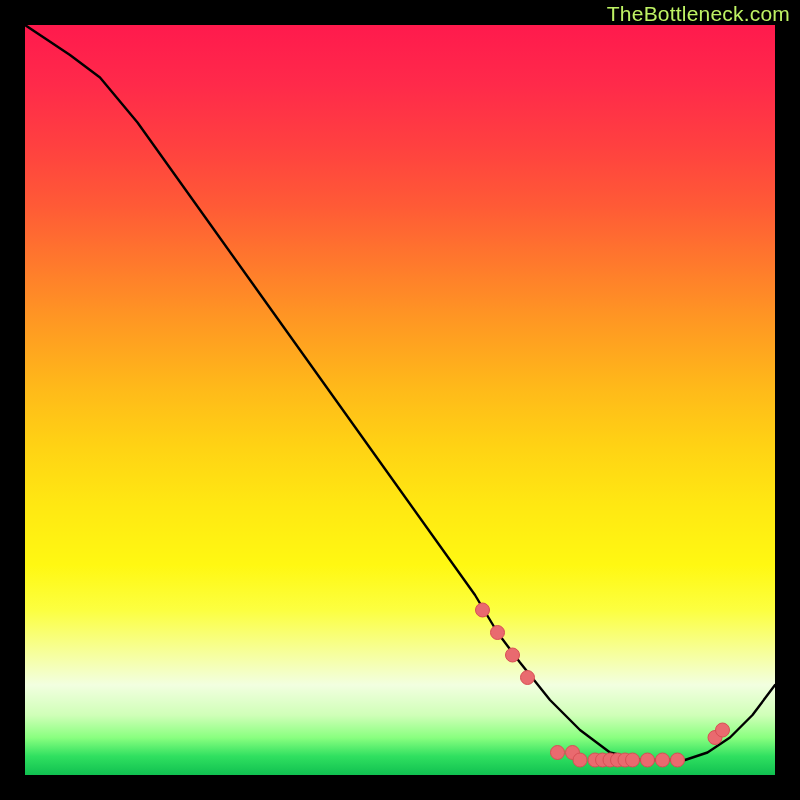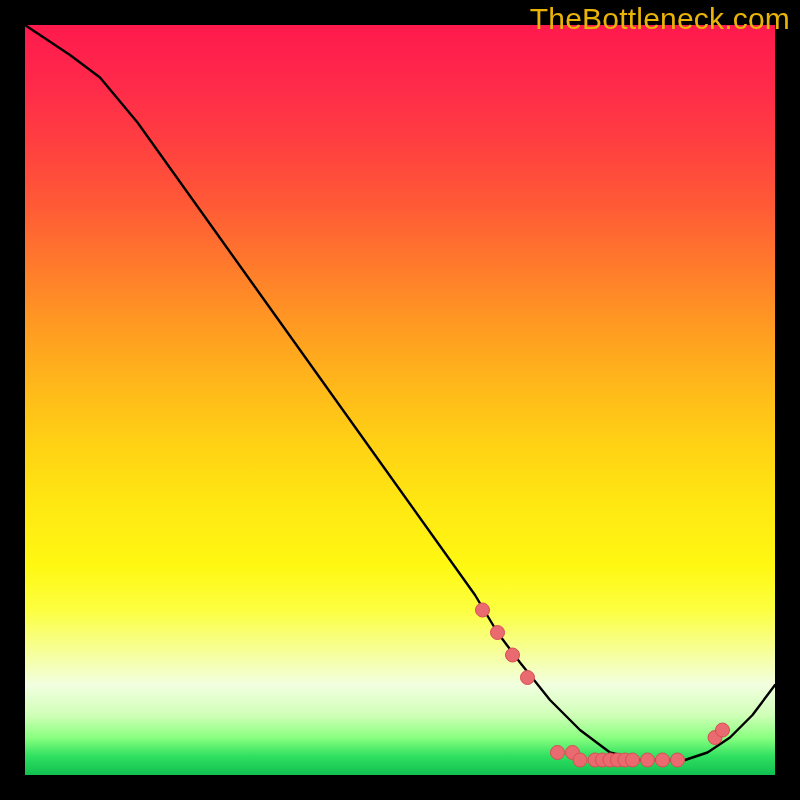--- a/index.html
+++ b/index.html
@@ -48,22 +48,22 @@
     position: absolute;
     left: 0;
     top: 0;
     width: 750px;
     height: 750px;
   }
   .watermark {
     position: absolute;
     top: 2px;
     right: 10px;
-    color: #eab308;
-    font-size: 30px;
+    color: #bef264;
+    font-size: 21px;
     letter-spacing: 0.2px;
   }
 </style>
 </head>
 <body>
 
 <div class="frame">
   <div class="plot">
     <svg class="curve-svg" viewBox="0 0 750 750" preserveAspectRatio="none">
       <path id="curve-path" d="M0.0 0.0 L22.5 15.0 L45.0 30.0 L75.0 52.5 L112.5 97.5 L150.0 150.0 L187.5 202.5 L225.0 255.0 L262.5 307.5 L300.0 360.0 L337.5 412.5 L375.0 465.0 L412.5 517.5 L450.0 570.0 L472.5 607.5 L495.0 637.5 L525.0 675.0 L555.0 705.0 L585.0 727.5 L615.0 735.0 L637.5 735.0 L660.0 735.0 L682.5 727.5 L705.0 712.5 L727.5 690.0 L750.0 660.0" fill="none" stroke="#000000" stroke-width="2.4" stroke-linecap="round" stroke-linejoin="round"></path>

